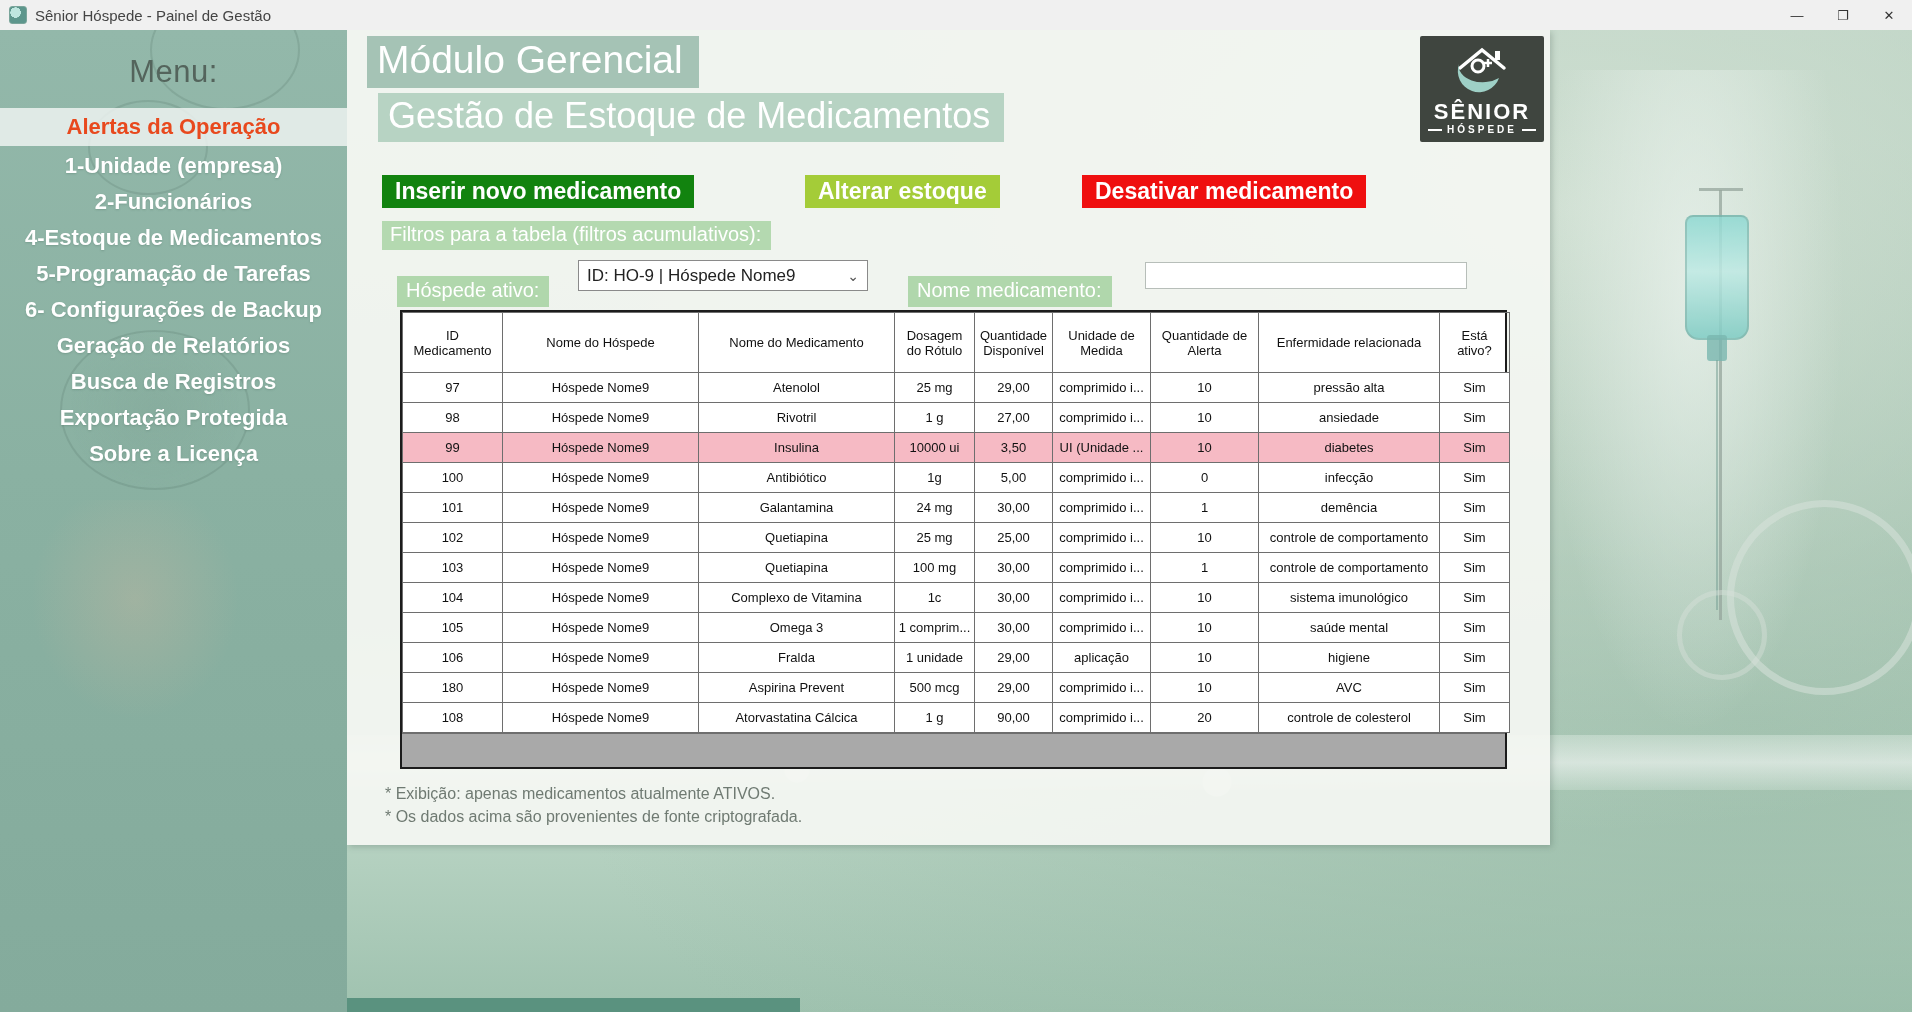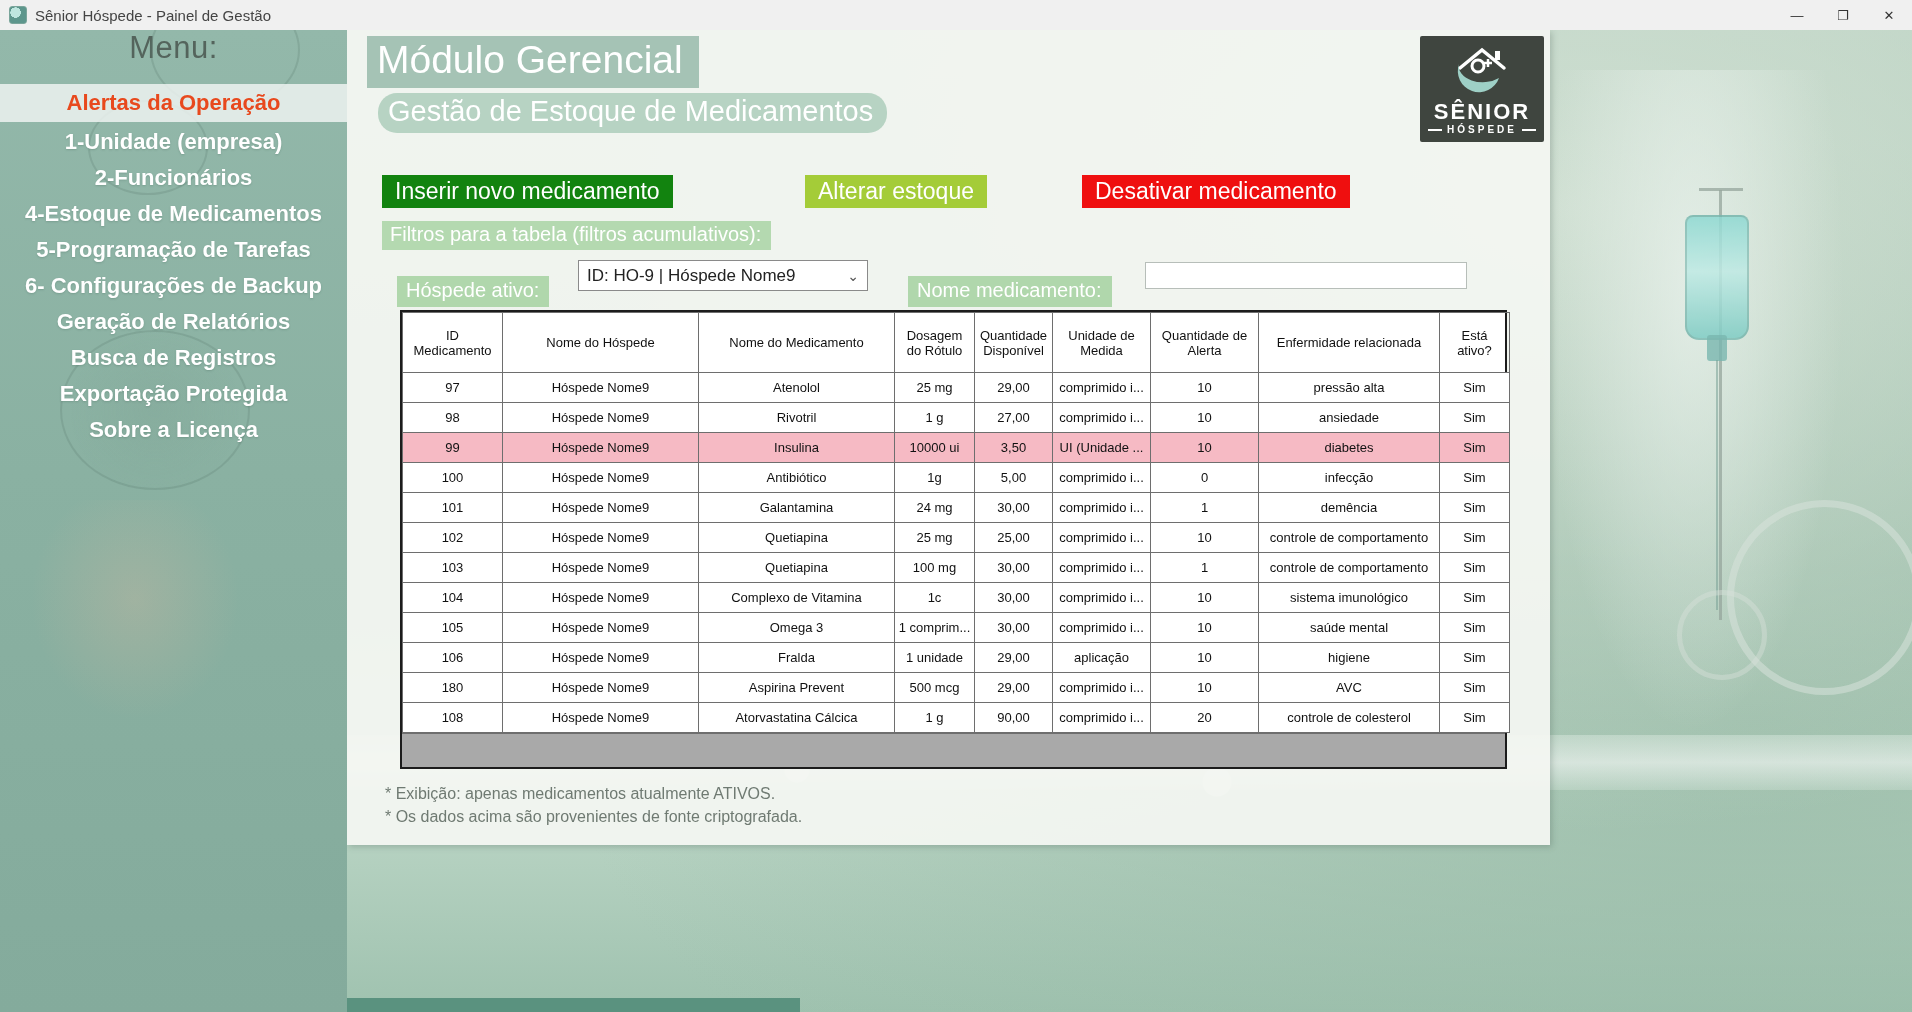--- a/index.html
+++ b/index.html
@@ -24,21 +24,21 @@
   .sidebar { position:relative; width:347px; height:100%;
     background:linear-gradient(180deg,#93b8aa 0%, #8ab1a2 45%, #84ab9c 100%);
     flex-shrink:0; overflow:hidden; }
   .sidebar .blob { position:absolute; border-radius:50%; border:2px solid rgba(90,125,112,.25); }
   .b1 { width:120px; height:95px; left:88px; top:70px; }
   .b2 { width:150px; height:120px; left:150px; top:-40px; }
   .b3 { width:190px; height:160px; left:60px; top:300px; border:none;
         background:radial-gradient(circle,rgba(125,160,145,.25),transparent 70%); }
   .face-blob { position:absolute; left:30px; top:470px; width:210px; height:220px;
     background:radial-gradient(ellipse at 50% 45%, rgba(215,185,160,.30), transparent 70%); }
-  .sidebar-title { text-align:center; margin-top:0; font-size:31px;
+  .sidebar-title { text-align:center; margin-top:24px; font-size:31px;
     color:#54645c; letter-spacing:.5px; }
   .menu { margin-top:18px; position:relative; z-index:2; }
   .menu-item { text-align:center; font-weight:bold; font-size:22px; color:#fff;
     line-height:36px; cursor:default; text-shadow:0 1px 2px rgba(60,90,80,.25); }
   .menu-item.active { background:rgba(246,249,247,.78); color:#e8491d;
     line-height:38px; margin-bottom:2px; text-shadow:none; }
 
   
   .main { position:relative; flex:1; height:100%;
     background:
@@ -69,35 +69,35 @@
                radial-gradient(circle at 70% 60%, rgba(255,255,255,.45) 0 14px, transparent 15px); }
   .bottom-strip { left:-347px; bottom:0; width:800px; height:14px; background:#4e8a77; opacity:.85; }
 
   
   .panel { position:absolute; left:0; top:0; width:1203px; height:815px;
     background:rgba(244,246,242,.93); box-shadow:2px 2px 6px rgba(60,80,70,.25); }
 
   .module-title { position:absolute; left:20px; top:6px; padding:2px 16px 6px 10px;
     background:rgba(152,186,170,.85); color:#fff; font-size:39px; }
   .module-subtitle { position:absolute; left:31px; top:63px; padding:2px 14px 5px 10px;
-    background:rgba(176,207,190,.9); color:#fff; font-size:29px;border-radius:19px; }
+    background:rgba(176,207,190,.9); color:#fff; font-size:36px; }
 
   
   .logo { position:absolute; left:1073px; top:6px; width:124px; height:106px;
     background:#3f453f; border-radius:2px; display:flex; flex-direction:column;
     align-items:center; justify-content:flex-end; padding-bottom:7px; }
   .logo-glyph { position:absolute; top:6px; left:50%; transform:translateX(-50%); }
   .logo-brand { color:#fff; font-size:22px; font-weight:bold; letter-spacing:2px; line-height:20px; }
   .logo-sub { color:#fff; font-size:10px; font-weight:bold; letter-spacing:3px;
     display:flex; align-items:center; gap:5px; margin-top:2px; }
   .logo-sub:before, .logo-sub:after { content:""; width:14px; height:2px; background:#fff; }
 
   
   .btn { position:absolute; top:145px; height:33px; padding:0 13px; border:none;
-    color:#fff; font-size:23px; font-family:inherit; display:flex; align-items:center; cursor:pointer; }
+    color:#fff; font-size:23px; font-family:inherit; display:flex; align-items:center; cursor:pointer;font-weight:bold; }
   .btn-insert { left:35px; background:#12830f; }
   .btn-alter { left:458px; background:#a4cc38; }
   .btn-deactivate { left:735px; background:#ef0f0f; }
 
   .filters-title { position:absolute; left:35px; top:191px; padding:2px 10px 4px 8px;
     background:rgba(160,208,155,.75); color:#fff; font-size:20px; }
 
   .filter-label { position:absolute; top:246px; padding:3px 10px 5px 9px;
     background:rgba(160,208,155,.8); color:#fff; font-size:20px; }
   .fl-guest { left:50px; }

